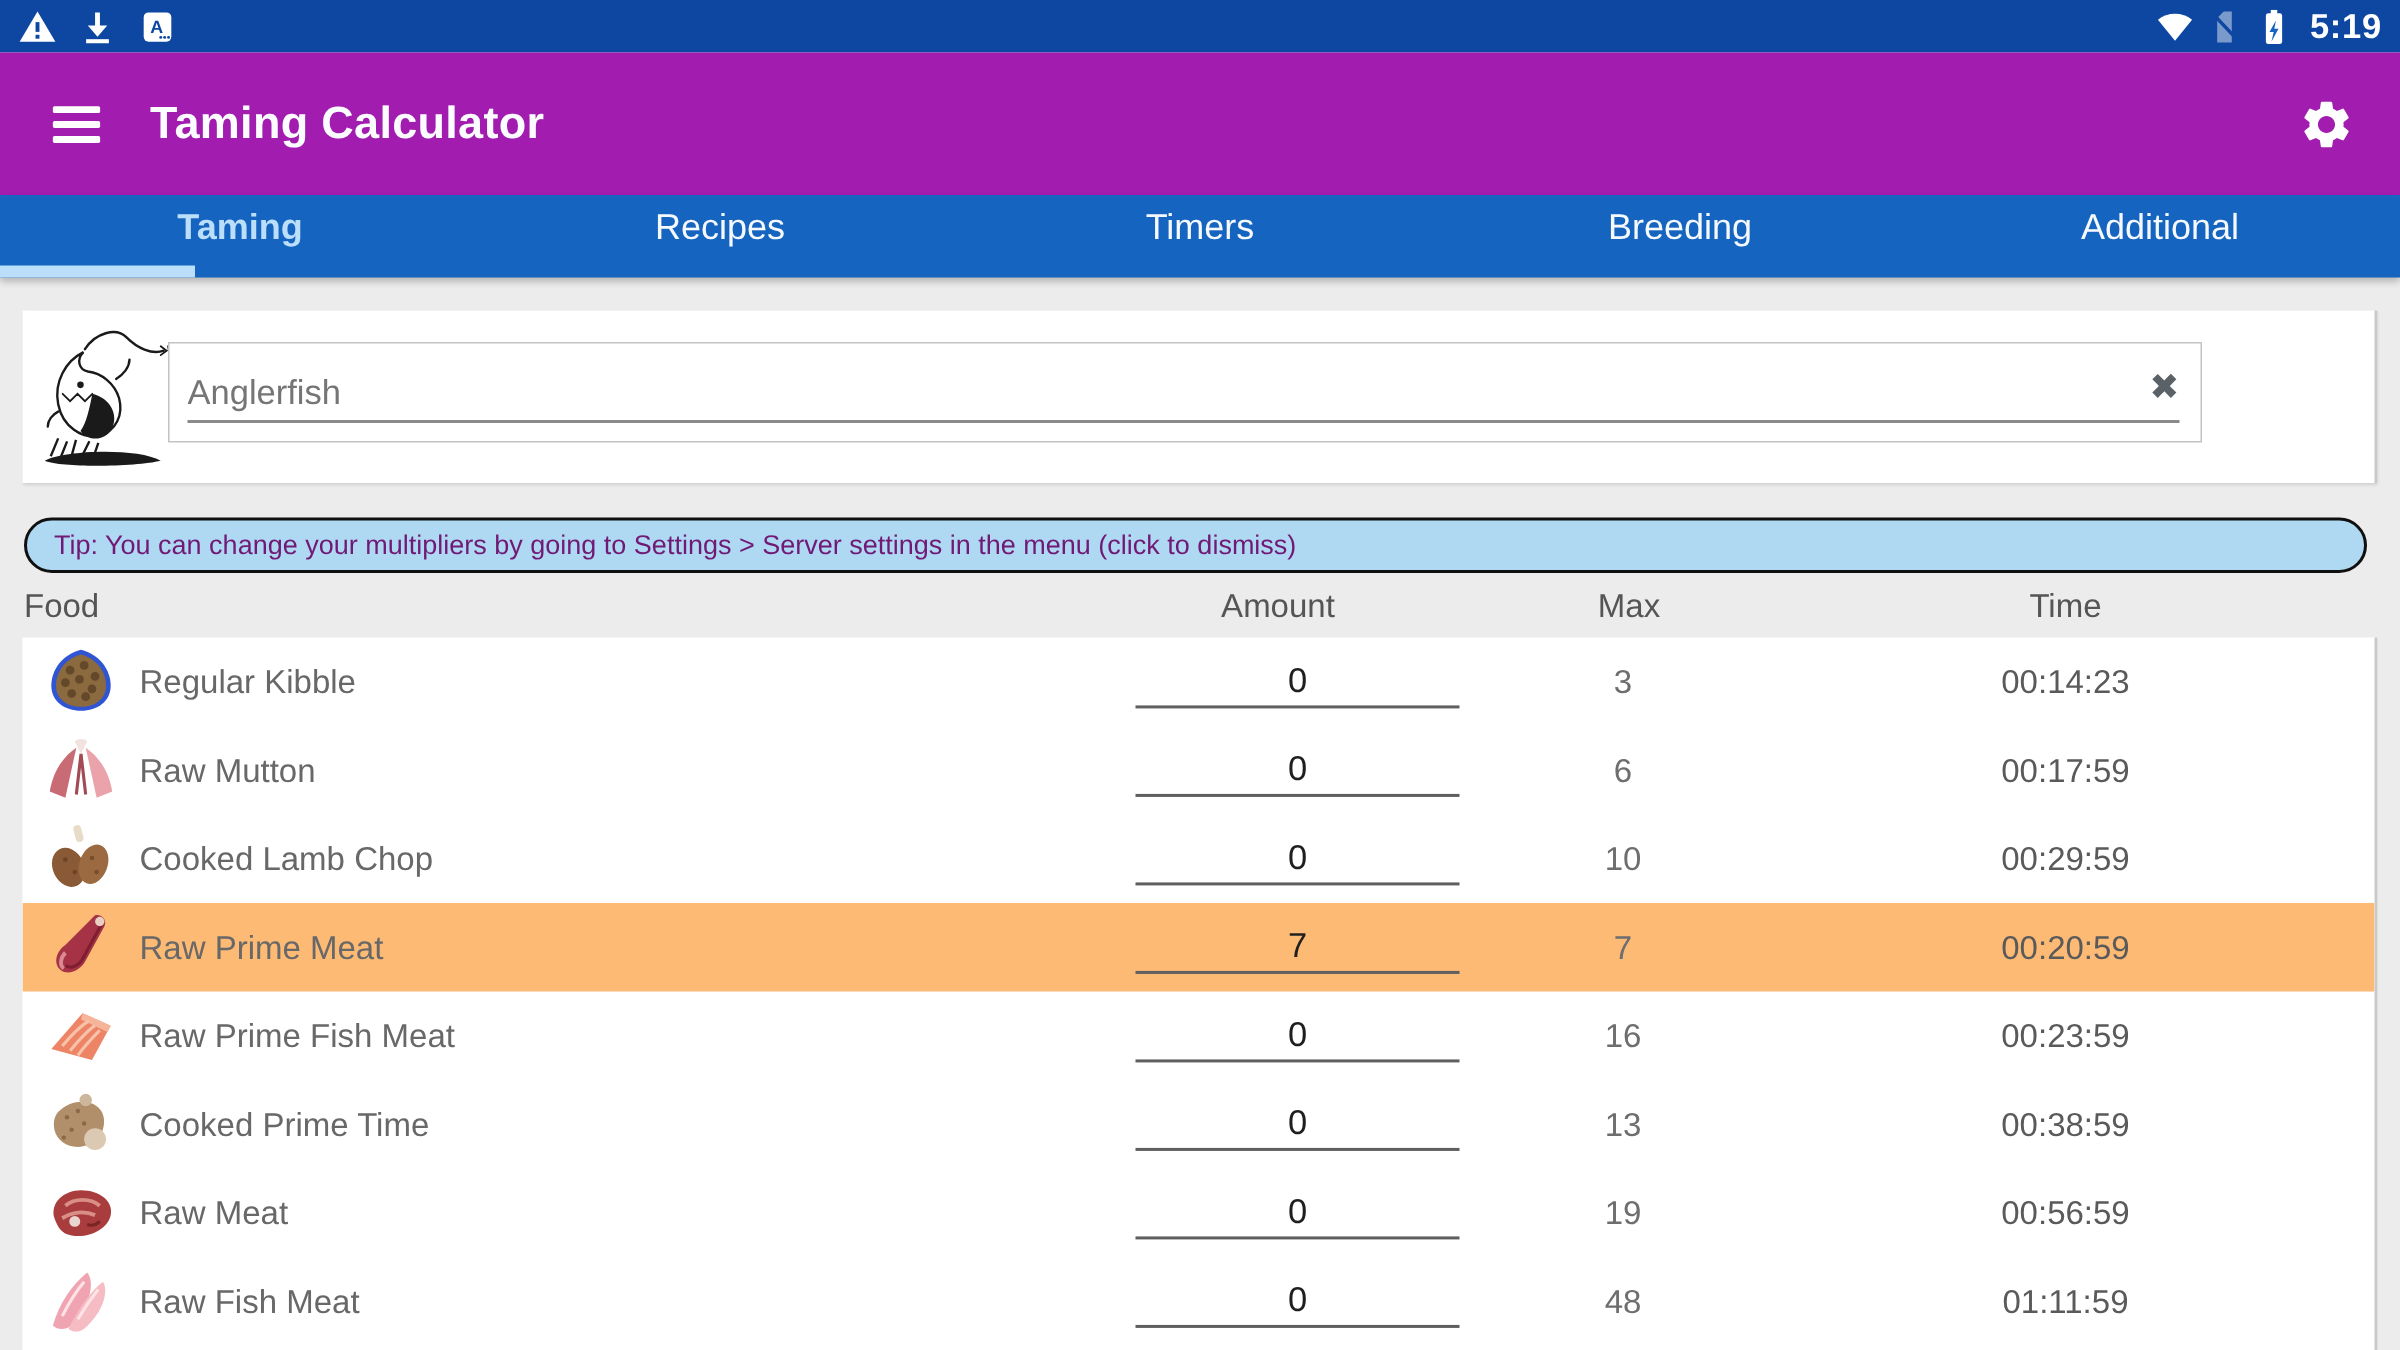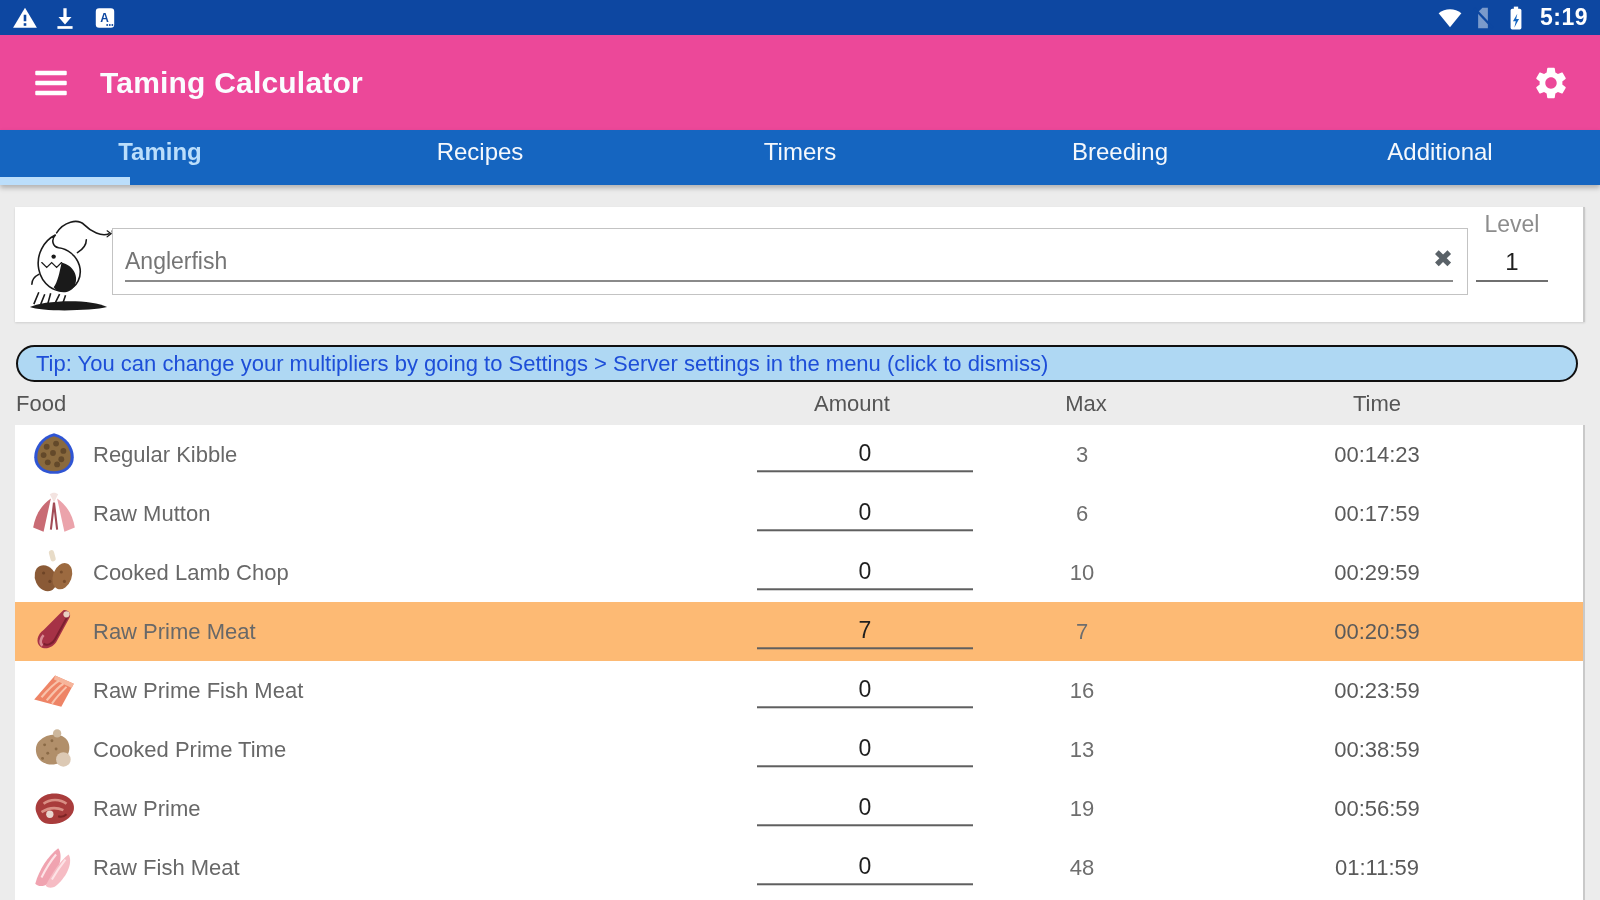--- a/index.html
+++ b/index.html
@@ -8,21 +8,21 @@
 
   
   .status-bar { height:35px; background:#0D47A1; display:flex; align-items:center; padding:0 12px; }
   .status-left { display:flex; align-items:center; gap:14px; }
   .status-right { margin-left:auto; display:flex; align-items:center; gap:7px; }
   .sicon { width:26px; height:26px; display:inline-block; }
   .sicon svg { width:100%; height:100%; display:block; }
   .status-time { color:#fff; font-size:23px; font-weight:bold; margin-left:4px; letter-spacing:0.5px; }
 
   
-  .app-bar { height:95px; background:#ec4899; display:flex; align-items:center; padding:0 30px; }
+  .app-bar { height:95px; background:#a21caf; display:flex; align-items:center; padding:0 30px; }
   .hamburger { width:42px; height:42px; cursor:pointer; }
   .hamburger svg { width:100%; height:100%; }
   .app-title { color:#FAFCFF; font-size:30px; font-weight:bold; margin-left:28px; letter-spacing:0.2px; }
   .gear-btn { margin-left:auto; width:38px; height:38px; cursor:pointer; }
   .gear-btn svg { width:100%; height:100%; }
 
   
   .tab-bar { height:55px; background:#1565C0; display:flex; position:relative;
              box-shadow:0 3px 5px rgba(0,0,0,0.25); }
   .tab { flex:1; display:flex; align-items:flex-start; justify-content:center; padding-top:8px;
@@ -45,21 +45,21 @@
   .level-block { position:absolute; left:1447px; top:4px; width:100px; text-align:center; }
   .level-label { font-size:23px; color:#8C8C8C; display:block; margin-bottom:10px; }
   .level-input { width:72px; border:none; outline:none; border-bottom:2px solid #6F6F6F;
                  text-align:center; font-size:24px; color:#1F1F1F; font-family:inherit;
                  padding-bottom:4px; background:transparent; }
 
   
   .tip-banner { position:absolute; left:16px; top:345px; width:1562px; height:37px;
                 background:#AFD8F3; border:2px solid #101010; border-radius:19px;
                 display:flex; align-items:center; padding:0 18px; cursor:pointer; }
-  .tip-text { font-size:22px; color:#1d4ed8; }
+  .tip-text { font-size:18px; color:#701a75; }
 
   
   .table-header { position:absolute; left:0; top:382px; width:1600px; height:43px; }
   .table-header span { position:absolute; top:50%; transform:translateY(-50%);
                        font-size:22px; color:#555; }
   .th-food   { left:16px; }
   .th-amount { left:744px;  width:216px; text-align:center; }
   .th-max    { left:1026px; width:120px; text-align:center; }
   .th-time   { left:1277px; width:200px; text-align:center; }
 
@@ -187,24 +187,20 @@
       <circle cx="32" cy="44" r="2.2" fill="#1a1a1a"></circle>
       <path d="M40 50 C52 53 58 64 53 74 C48 82 37 82 32 75 C36 70 38 60 40 50z" fill="#1a1a1a"></path>
       <path d="M12 92 l5 -12 M19 92 l4 -10 M26 92 l3 -11 M33 92 l5 -10 M41 92 l3 -9" stroke="#1a1a1a" stroke-width="1.6" fill="none"></path>
       <path d="M8 95 C20 88 70 86 86 95 C70 99 20 100 8 95z" fill="#1a1a1a"></path>
     </svg>
   </span>
   <div class="search-box">
     <input class="search-input" type="text" value="Anglerfish" style="">
     <span class="clear-btn">✖</span>
   </div>
-  <div class="level-block">
-    <span class="level-label">Level</span>
-    <input class="level-input" type="text" value="1" style="">
-  </div>
 </div>
 
 <div class="tip-banner">
   <span class="tip-text">Tip: You can change your multipliers by going to Settings &gt; Server settings in the menu (click to dismiss)</span>
 </div>
 
 <div class="table-header">
   <span class="th-food">Food</span>
   <span class="th-amount">Amount</span>
   <span class="th-max">Max</span>
@@ -332,21 +328,21 @@
 
   <div class="food-row">
     <span class="food-icon">
         <svg viewBox="0 0 48 48">
           <path d="M7 28 C4 18 13 10 24 10 C36 10 45 17 43 26 C41 35 29 41 18 39 C11 38 9 33 7 28z" fill="#A93C3C"></path>
           <path d="M14 20 C20 15 30 15 36 20 M12 28 C18 24 26 23 33 26" stroke="#D98F85" stroke-width="2.5" fill="none"></path>
           <circle cx="20" cy="30" r="3.5" fill="#E9D6CF"></circle>
           <path d="M28 32 c3 1 6 0 8-2" stroke="#7C2424" stroke-width="2" fill="none"></path>
         </svg>
       </span>
-    <span class="food-name">Raw Prime</span>
+    <span class="food-name">Raw Meat</span>
     <span class="amount-wrap">
       <input class="amount-input" type="text" value="0" style="">
     </span>
     <span class="max-value">19</span>
     <span class="time-value">00:56:59</span>
   </div>
 
   <div class="food-row">
     <span class="food-icon">
         <svg viewBox="0 0 48 48">

